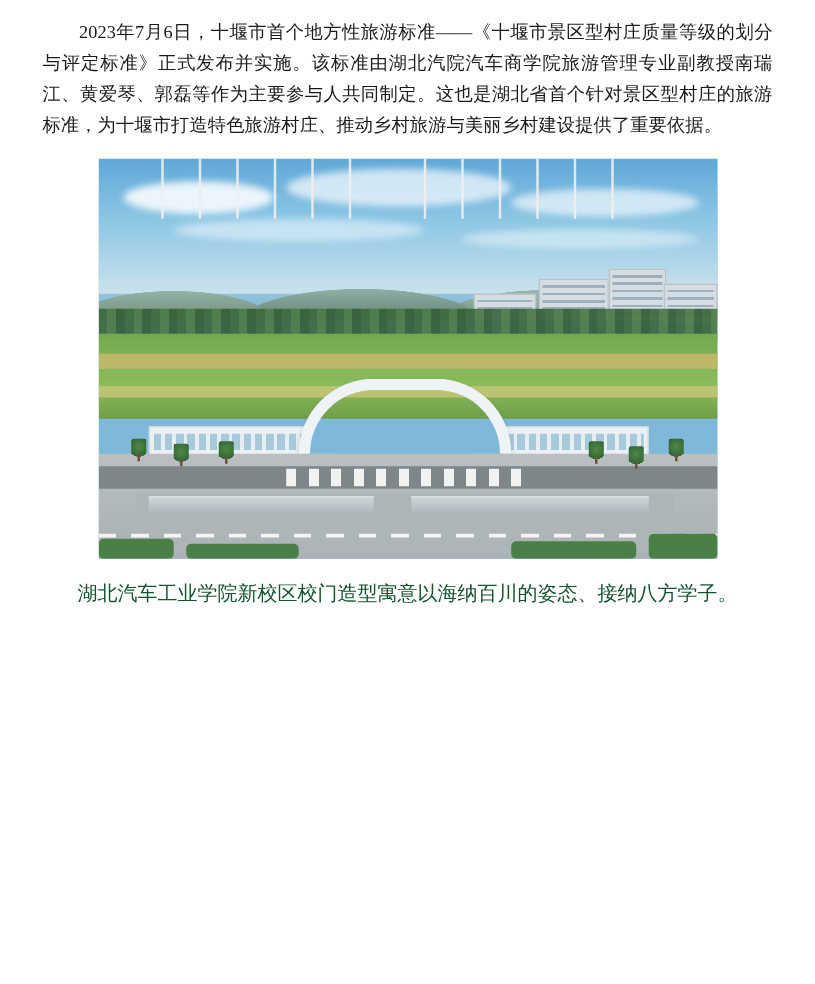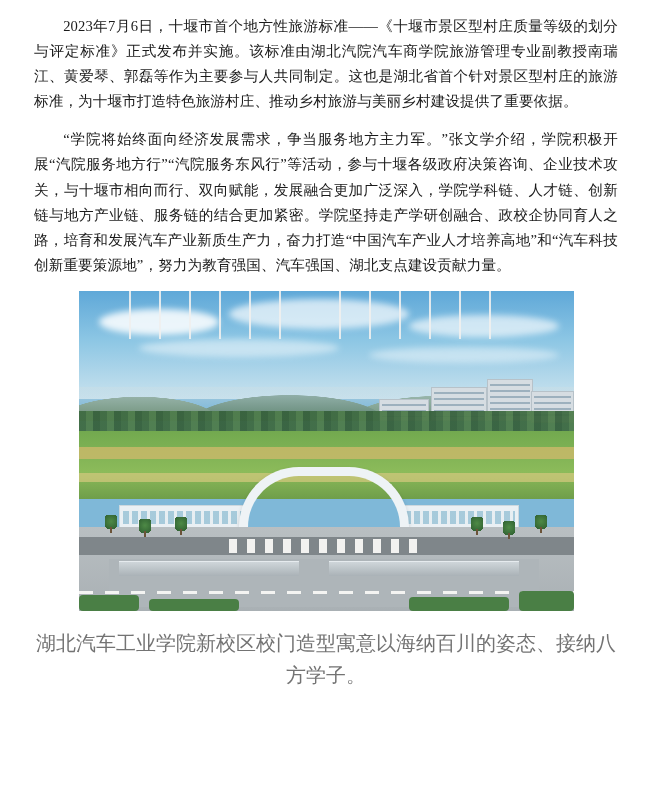--- a/index.html
+++ b/index.html
@@ -213,32 +213,31 @@
     background: #6b5338;
   }
   .bush {
     position: absolute;
     background: #4a7f45;
     border-radius: 4px;
   }
   .caption {
     margin: 16px 0 0 0;
     text-align: center;
-    font-size: 20px;
+    font-size: 16px;
     line-height: 1.6;
-    color: #737373;
+    color: #14532d;
   }
 </style>
 </head>
 <body>
 
 <div class="page">
 
   <p class="para">2023年7月6日，十堰市首个地方性旅游标准——《十堰市景区型村庄质量等级的划分与评定标准》正式发布并实施。该标准由湖北汽院汽车商学院旅游管理专业副教授南瑞江、黄爱琴、郭磊等作为主要参与人共同制定。这也是湖北省首个针对景区型村庄的旅游标准，为十堰市打造特色旅游村庄、推动乡村旅游与美丽乡村建设提供了重要依据。</p>
-  <p class="para">“学院将始终面向经济发展需求，争当服务地方主力军。”张文学介绍，学院积极开展“汽院服务地方行”“汽院服务东风行”等活动，参与十堰各级政府决策咨询、企业技术攻关，与十堰市相向而行、双向赋能，发展融合更加广泛深入，学院学科链、人才链、创新链与地方产业链、服务链的结合更加紧密。学院坚持走产学研创融合、政校企协同育人之路，培育和发展汽车产业新质生产力，奋力打造“中国汽车产业人才培养高地”和“汽车科技创新重要策源地”，努力为教育强国、汽车强国、湖北支点建设贡献力量。</p>
 
   <div class="figure">
     <div class="photo">
       <div class="sky"></div>
       <div class="cloud c1"></div>
       <div class="cloud c2"></div>
       <div class="cloud c3"></div>
       <div class="cloud c4"></div>
       <div class="cloud c5"></div>
 

